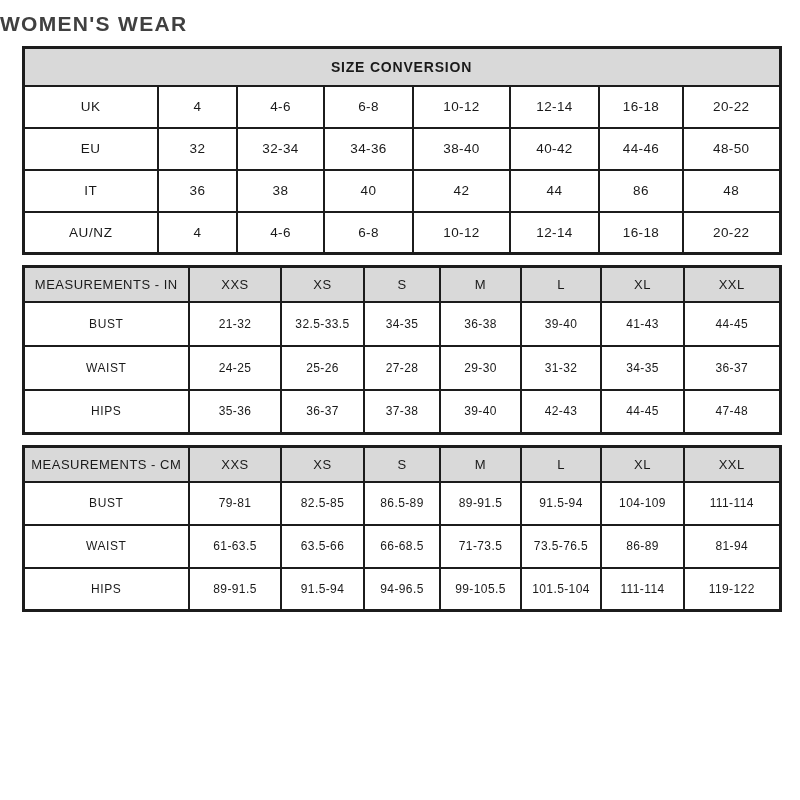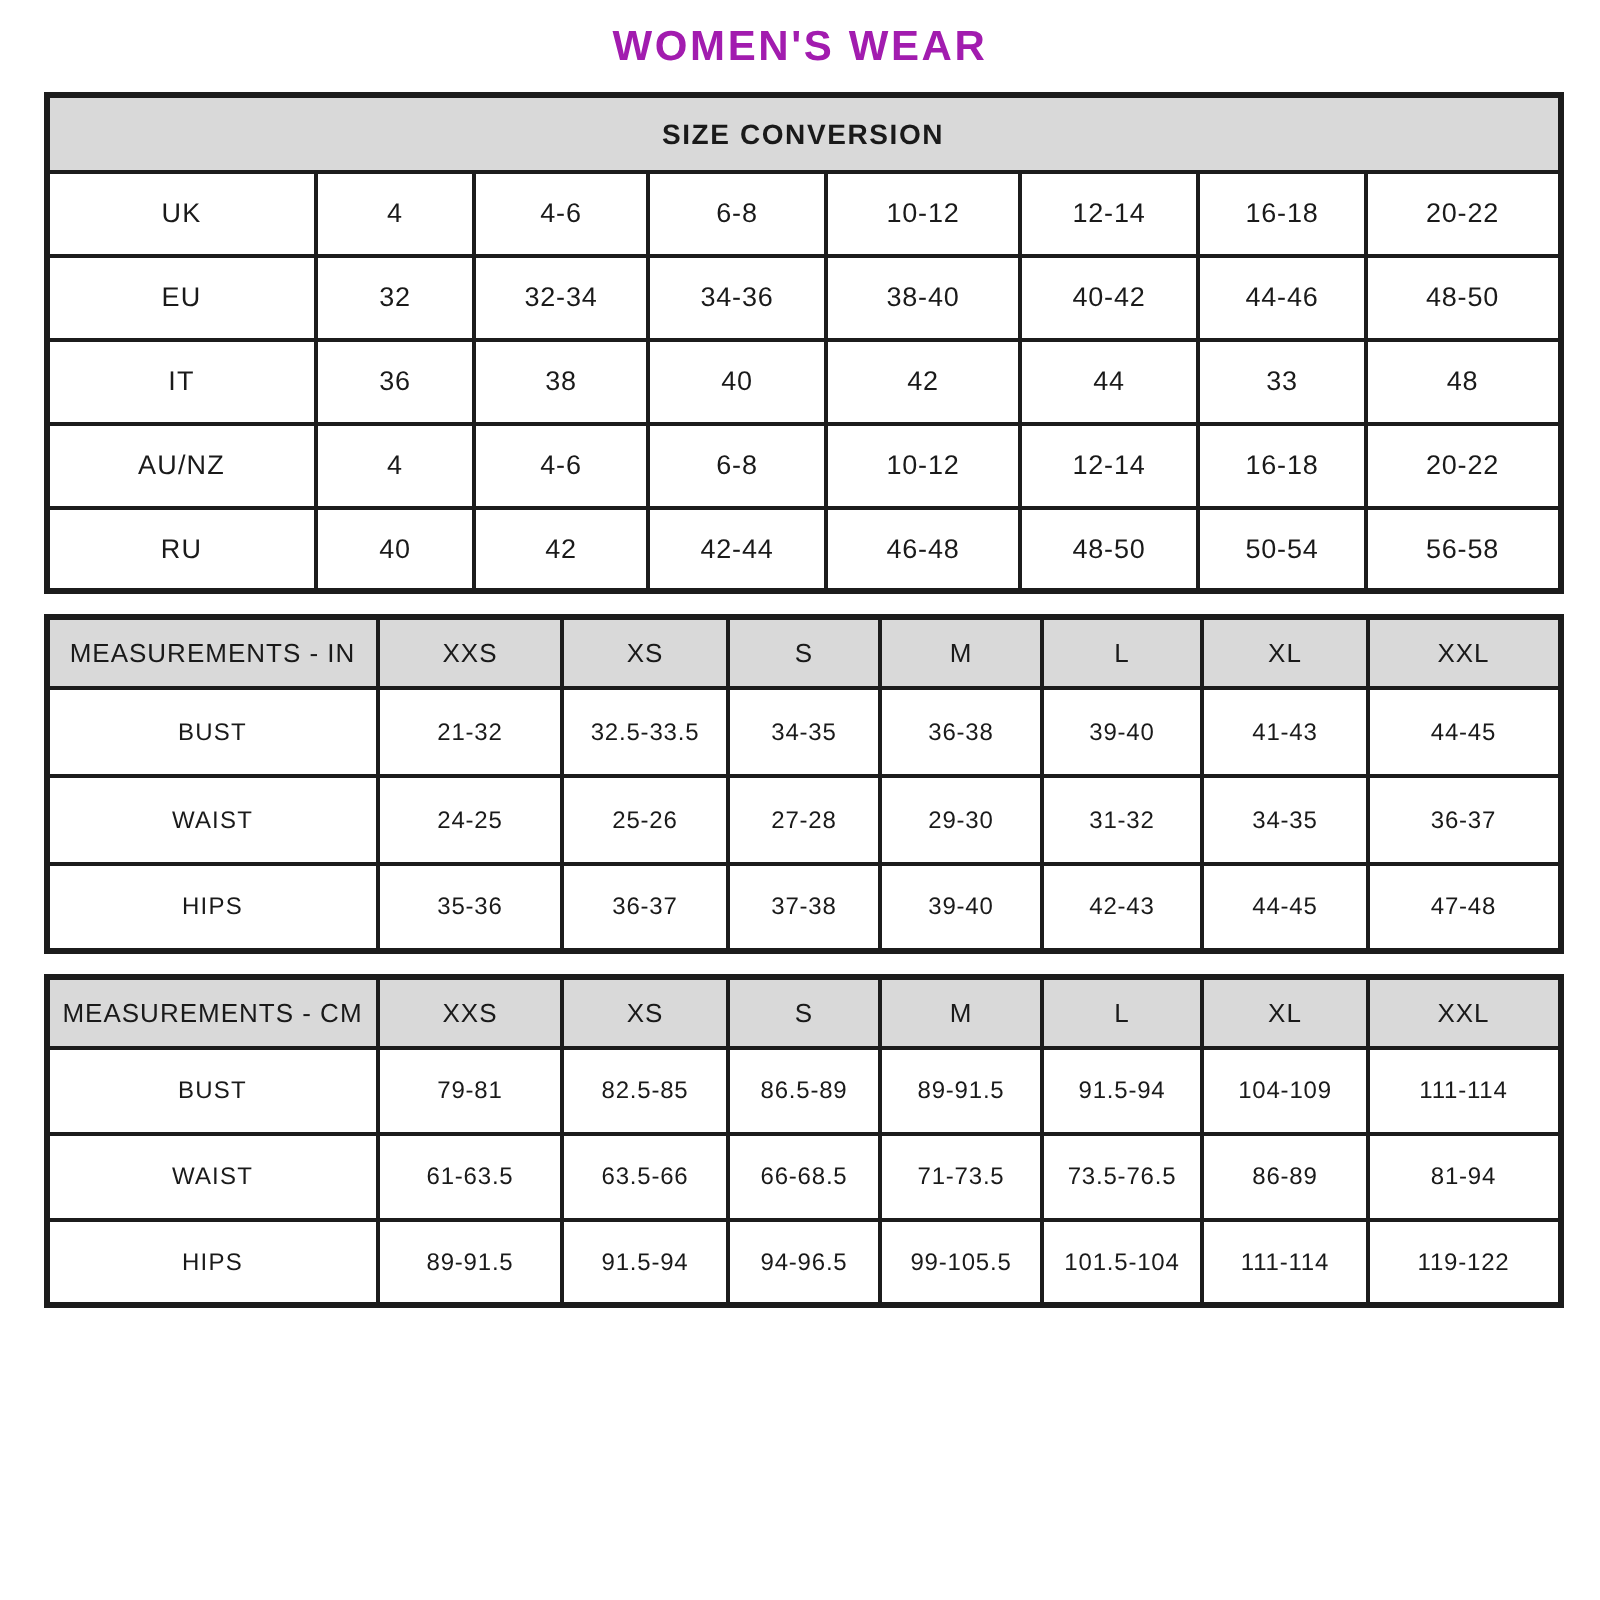--- a/index.html
+++ b/index.html
@@ -5,26 +5,25 @@
   * { box-sizing: border-box; margin: 0; padding: 0; }
   html, body {
     width: 800px; height: 800px;
     background: #ffffff;
     color: #1a1a1a;
     font-family: "Liberation Sans", sans-serif;
     overflow: hidden;
   }
   .page { width: 800px; height: 800px; }
   .title {
-    text-align: center;
     margin-top: 12px;
     font-size: 21px;
     font-weight: bold;
     letter-spacing: 1.3px;
-    color: #a21caf;
+    color: #404040;
   }
   .tbl-wrap { width: 757px; margin: 0 auto; }
   table {
     border-collapse: collapse;
     table-layout: fixed;
     width: 757px;
     border: 3px solid #1c1c1c;
   }
   td {
     border: 2px solid #1c1c1c;
@@ -104,42 +103,32 @@
             <td>44-46</td>
             <td>48-50</td>
           </tr>
           <tr class="data-row">
             <td class="rowlabel">IT</td>
             <td>36</td>
             <td>38</td>
             <td>40</td>
             <td>42</td>
             <td>44</td>
-            <td>33</td>
+            <td>86</td>
             <td>48</td>
           </tr>
           <tr class="data-row">
             <td class="rowlabel">AU/NZ</td>
             <td>4</td>
             <td>4-6</td>
             <td>6-8</td>
             <td>10-12</td>
             <td>12-14</td>
             <td>16-18</td>
             <td>20-22</td>
-          </tr>
-          <tr class="data-row">
-            <td class="rowlabel">RU</td>
-            <td>40</td>
-            <td>42</td>
-            <td>42-44</td>
-            <td>46-48</td>
-            <td>48-50</td>
-            <td>50-54</td>
-            <td>56-58</td>
           </tr>
         </tbody>
     </table>
 
     <table class="t2">
       <colgroup>
         <col style="width:166px">
           <col style="width:92px">
           <col style="width:83px">
           <col style="width:76px">

